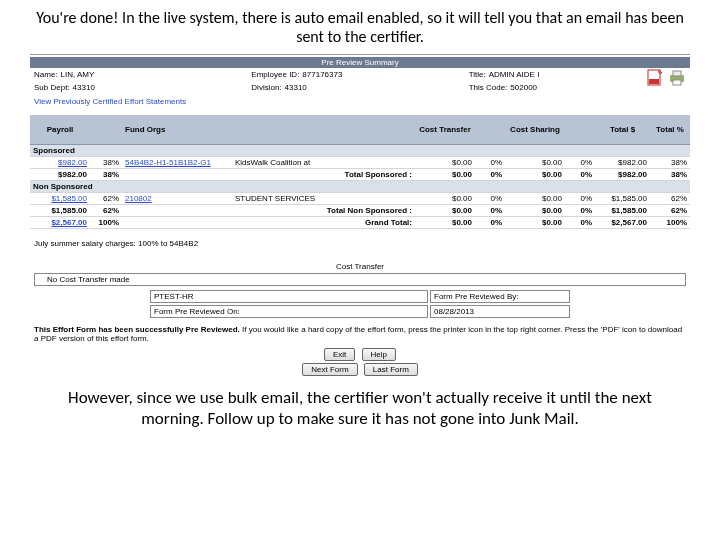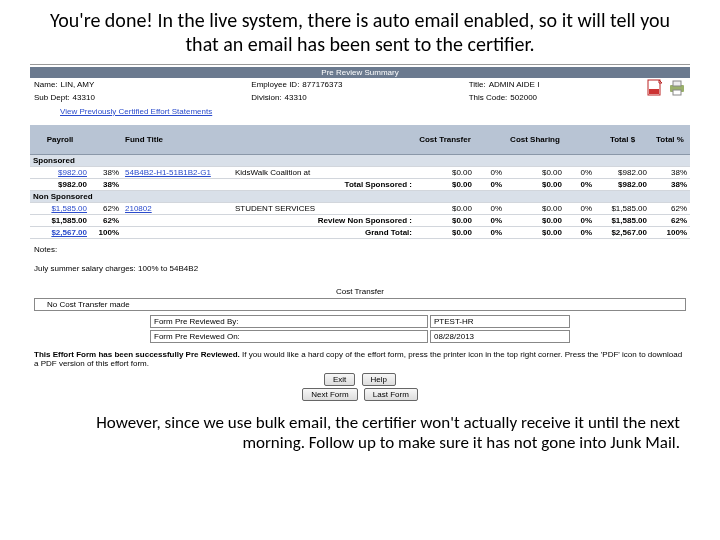--- a/index.html
+++ b/index.html
@@ -1,24 +1,24 @@
 <!DOCTYPE html>
 <html><head>
 <meta charset="utf-8">
 <style>
   * { box-sizing: border-box; margin: 0; padding: 0; }
   body { font-family: Arial, sans-serif; font-size: 8px; color: #000; width: 720px; height: 540px; background: #fff; position: relative; }
-  .slide-text-top { font-family: Calibri, Arial, sans-serif; font-size: 20px; text-align: center; padding: 8px 32px 4px; line-height: 1.2; }
-  .slide-text-bottom { font-family: Calibri, Arial, sans-serif; font-size: 17px; text-align: right; padding: 6px 40px; line-height: 1.2; }
+  .slide-text-top { font-family: Calibri, Arial, sans-serif; font-size: 16px; text-align: center; padding: 8px 32px 4px; line-height: 1.2; }
+  .slide-text-bottom { font-family: Calibri, Arial, sans-serif; font-size: 17px; text-align: center; padding: 6px 40px; line-height: 1.2; }
   .screenshot { margin: 4px 30px 6px; border-top: 1px solid #999; position: relative; }
   .summary-bar { background: #6b7a8f; color: #fff; font-size: 8px; text-align: center; padding: 1px 4px; margin-top: 2px; }
   .info-row { display: flex; font-size: 8px; padding: 2px 4px; }
   .info-col { flex: 1; display: flex; }
   .info-lbl { font-weight: normal; margin-right: 3px; }
-  .link { color: #2a4bcc; text-decoration: underline; cursor: pointer; margin-left: 26px; }
+  .link { color: #2a4bcc; cursor: pointer; }
   .icons-tr { position: absolute; right: 4px; top: 14px; display: flex; gap: 4px; }
   .icon-box { width: 18px; height: 18px; }
   table.grid { width: 100%; border-collapse: collapse; font-size: 8px; margin-top: 6px; }
   table.grid th { background: #b8c4d4; text-align: center; font-weight: bold; padding: 10px 3px; border-bottom: 1px solid #8a97a8; font-size: 8px; }
   table.grid td { padding: 1px 3px; border-bottom: 1px solid #d2d6dc; text-align: right; }
   table.grid td.l { text-align: left; }
   table.grid tr.section td { background: #d9e0e9; text-align: left; font-weight: bold; }
   table.grid tr.total td { text-align: right; font-weight: bold; }
   table.grid tr.total td.lbl { text-align: right; }
   .notes { font-size: 8px; margin-top: 6px; padding: 0 4px; }
@@ -87,21 +87,21 @@
       </div>
   </div>
 
   <div style="padding:3px 4px;"><span class="link">View Previously Certified Effort Statements</span></div>
 
   <table class="grid">
     <tbody>
         <tr>
       <th style="width:60px">Payroll</th>
       <th style="width:32px"></th>
-      <th style="width:110px;text-align:left">Fund Title</th>
+      <th style="width:110px;text-align:left">Fund Orgs</th>
       <th style="text-align:left"></th>
       <th style="width:60px">Cost Transfer</th>
       <th style="width:30px"></th>
       <th style="width:60px">Cost Sharing</th>
       <th style="width:30px"></th>
       <th style="width:55px">Total $</th>
       <th style="width:40px">Total %</th>
     </tr>
     <tr class="section">
           <td colspan="10">Sponsored</td>
@@ -142,21 +142,21 @@
           <td>0%</td>
       <td>$0.00</td>
           <td>0%</td>
       <td>$1,585.00</td>
           <td>62%</td>
     </tr>
     <tr class="total">
       <td>$1,585.00</td>
           <td>62%</td>
       <td></td>
-          <td class="lbl">Review Non Sponsored :</td>
+          <td class="lbl">Total Non Sponsored :</td>
       <td>$0.00</td>
           <td>0%</td>
       <td>$0.00</td>
           <td>0%</td>
       <td>$1,585.00</td>
           <td>62%</td>
     </tr>
     <tr class="total">
       <td><span class="payroll-link">$2,567.00</span></td>
           <td>100%</td>
@@ -165,29 +165,28 @@
       <td>$0.00</td>
           <td>0%</td>
       <td>$0.00</td>
           <td>0%</td>
       <td>$2,567.00</td>
           <td>100%</td>
     </tr>
   </tbody>
     </table>
 
-  <div class="notes">Notes:</div>
   <div class="notes-body">July summer salary charges: 100% to 54B4B2</div>
 
   <div class="ct-header">Cost Transfer</div>
   <div class="ct-box">No Cost Transfer made</div>
 
   <div class="form-grid">
+    <div>PTEST-HR</div>
     <div>Form Pre Reviewed By:</div>
-    <div>PTEST-HR</div>
     <div>Form Pre Reviewed On:</div>
     <div>08/28/2013</div>
   </div>
 
   <div class="msg"><b>This Effort Form has been successfully Pre Reviewed.</b><span> If you would like a hard copy of the effort form, press the printer icon in the top right corner. Press the 'PDF' icon to download a PDF version of this effort form.</span></div>
 
   <div class="btn-row">
     <span class="btn">Exit</span>
     <span class="btn">Help</span>
   </div>

